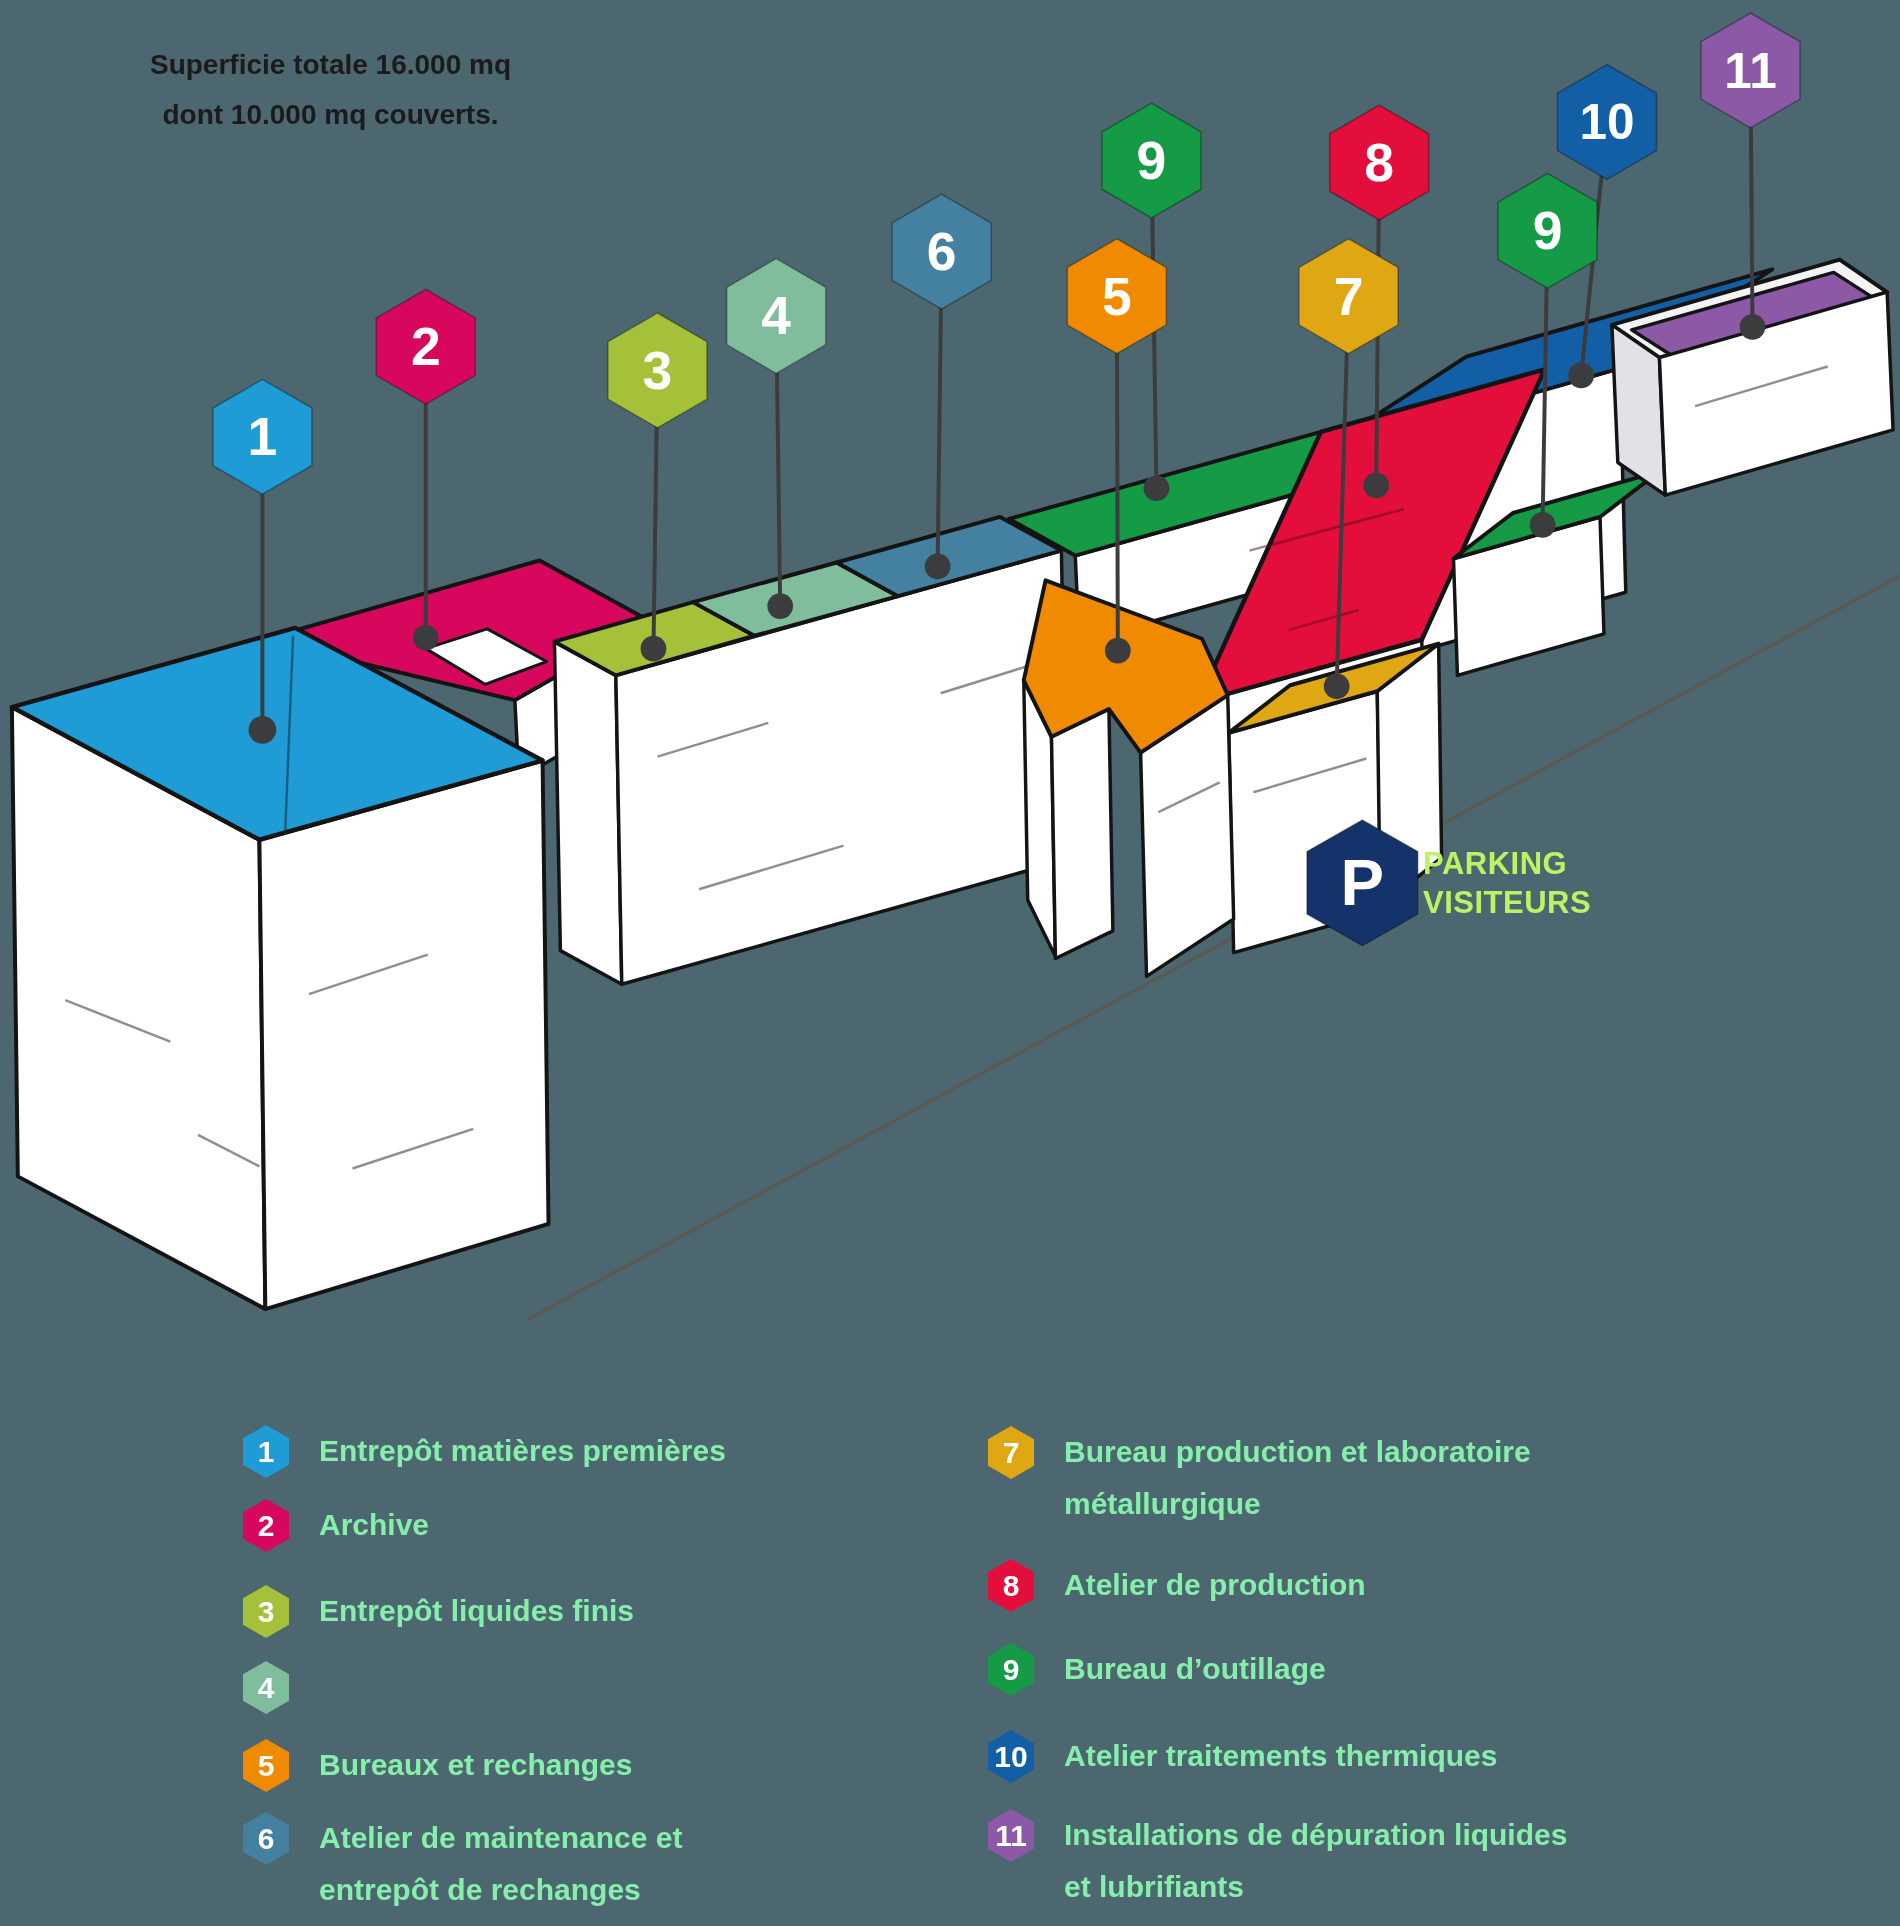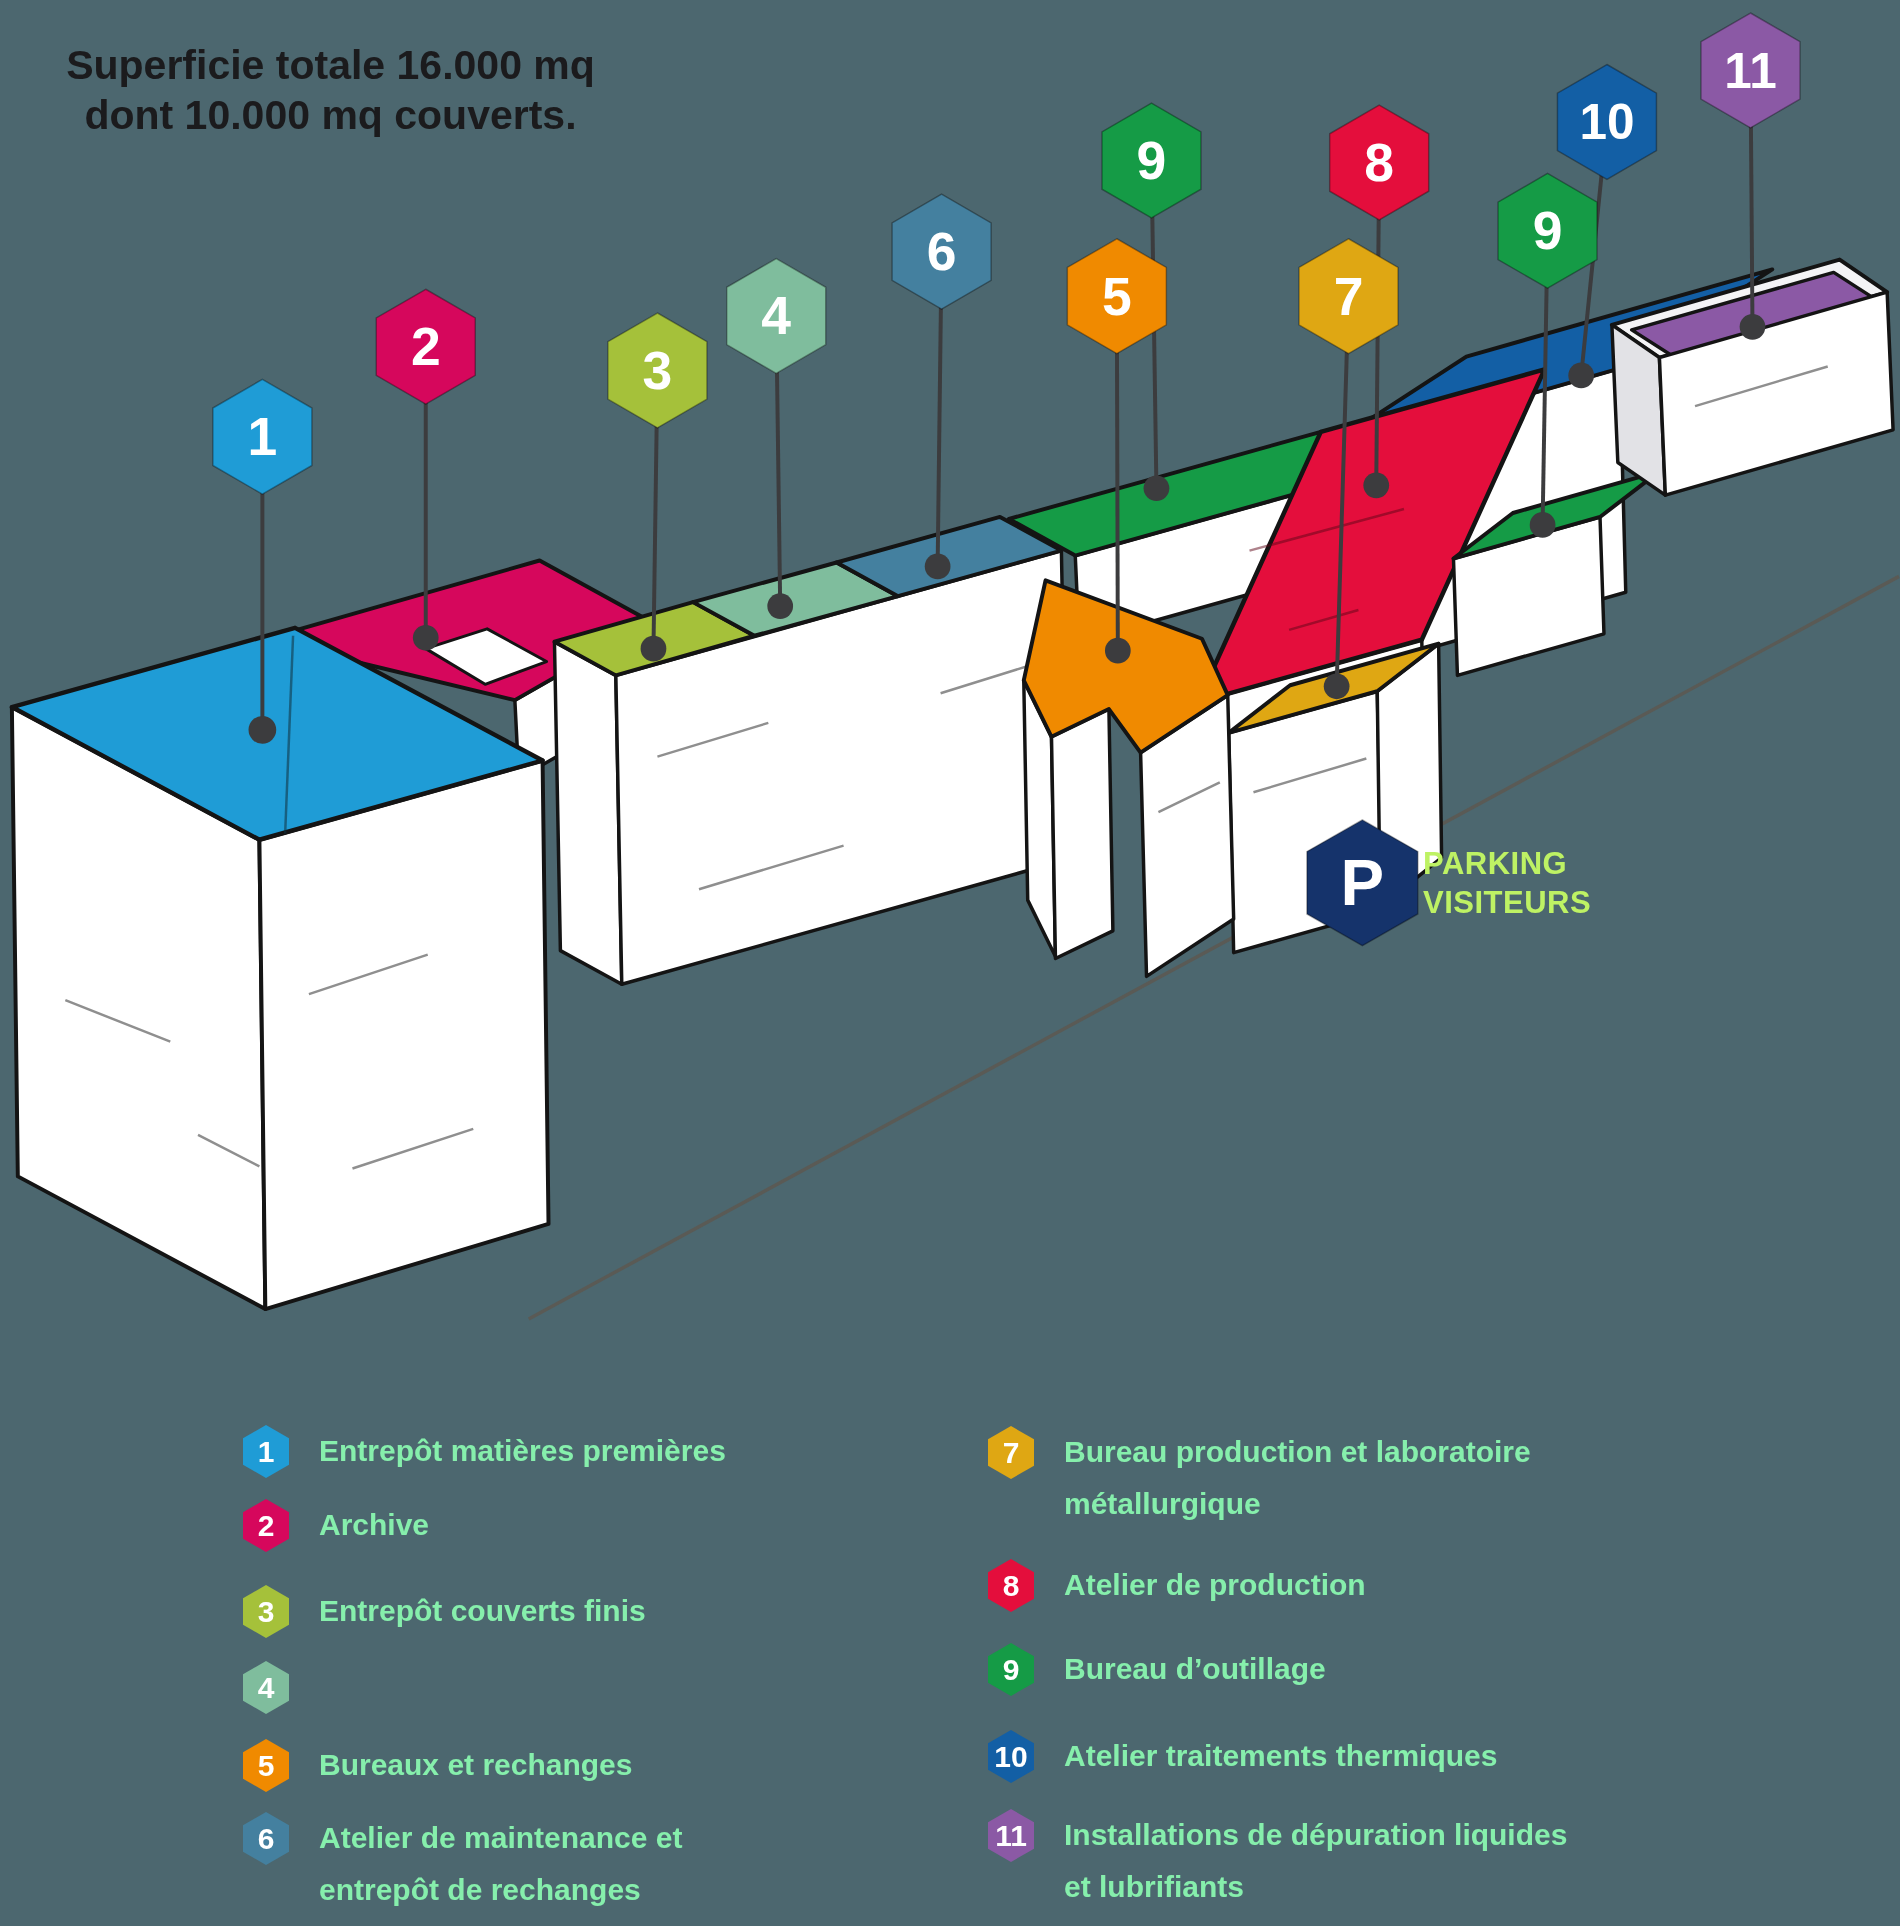--- a/index.html
+++ b/index.html
@@ -1,20 +1,20 @@
 <!DOCTYPE html>
 <html><head>
 <meta charset="utf-8">
 <style>
   html,body{margin:0;padding:0;background:#4C676F;}
   #stage{position:relative;width:1901px;height:1927px;background:#4C676F;overflow:hidden;
          font-family:"Liberation Sans", sans-serif;}
   #mapsvg{position:absolute;left:0;top:0;width:1901px;height:1927px;}
   .hdr{position:absolute;left:63px;top:40px;width:535px;text-align:center;
-       font-weight:bold;font-size:41px;line-height:50px;color:#1b1b1d;}
+       font-weight:bold;font-size:28px;line-height:50px;color:#1b1b1d;}
   .parking-label{position:absolute;left:1423px;top:844px;font-weight:bold;font-size:31px;
        line-height:39px;color:#bef264;letter-spacing:0.5px;}
   .legend-item{position:absolute;display:flex;gap:30px;align-items:flex-start;}
   .lhex{width:46px;height:53px;flex:0 0 46px;
         clip-path:polygon(50% 0,100% 25%,100% 75%,50% 100%,0 75%,0 25%);
         color:#fff;font-weight:bold;font-size:30px;line-height:53px;text-align:center;}
   .llabel{font-weight:bold;font-size:30px;line-height:52px;color:#86efac;white-space:pre-line;}
   text.badge-num{font-family:"Liberation Sans",sans-serif;font-weight:bold;fill:#ffffff;}
 </style>
 </head>
@@ -197,21 +197,21 @@
   <div class="legend-item" style="left:243px;top:1425px;">
     <div class="lhex" style="background-color: rgb(31, 156, 214);">1</div>
     <div class="llabel">Entrepôt matières premières</div>
   </div>
   <div class="legend-item" style="left:243px;top:1499px;">
     <div class="lhex" style="background-color: rgb(214, 7, 92);">2</div>
     <div class="llabel">Archive</div>
   </div>
   <div class="legend-item" style="left:243px;top:1585px;">
     <div class="lhex" style="background-color: rgb(165, 193, 58);">3</div>
-    <div class="llabel">Entrepôt couverts finis</div>
+    <div class="llabel">Entrepôt liquides finis</div>
   </div>
   <div class="legend-item" style="left:243px;top:1661px;">
     <div class="lhex" style="background-color: rgb(127, 189, 157);">4</div>
   </div>
   <div class="legend-item" style="left:243px;top:1739px;">
     <div class="lhex" style="background-color: rgb(240, 138, 0);">5</div>
     <div class="llabel">Bureaux et rechanges</div>
   </div>
   <div class="legend-item" style="left:243px;top:1812px;">
     <div class="lhex" style="background-color: rgb(68, 128, 159);">6</div>

